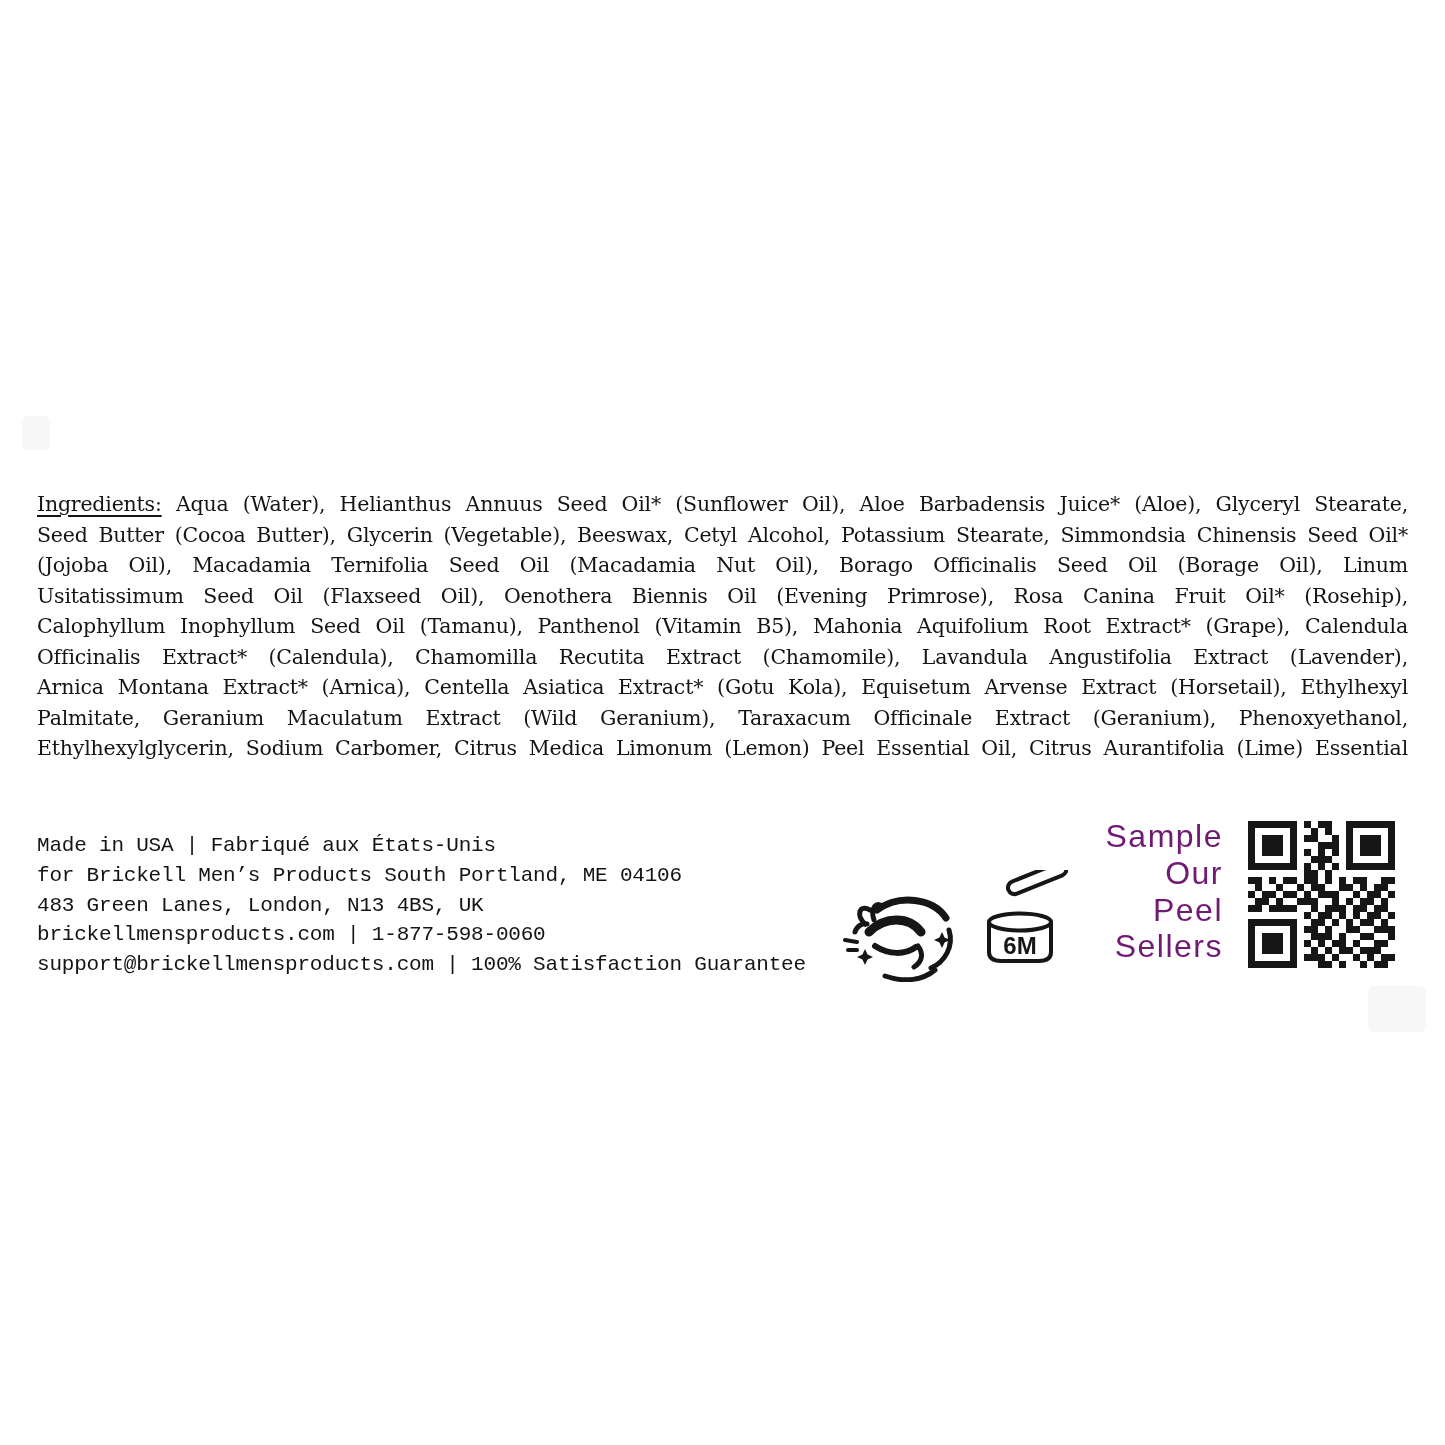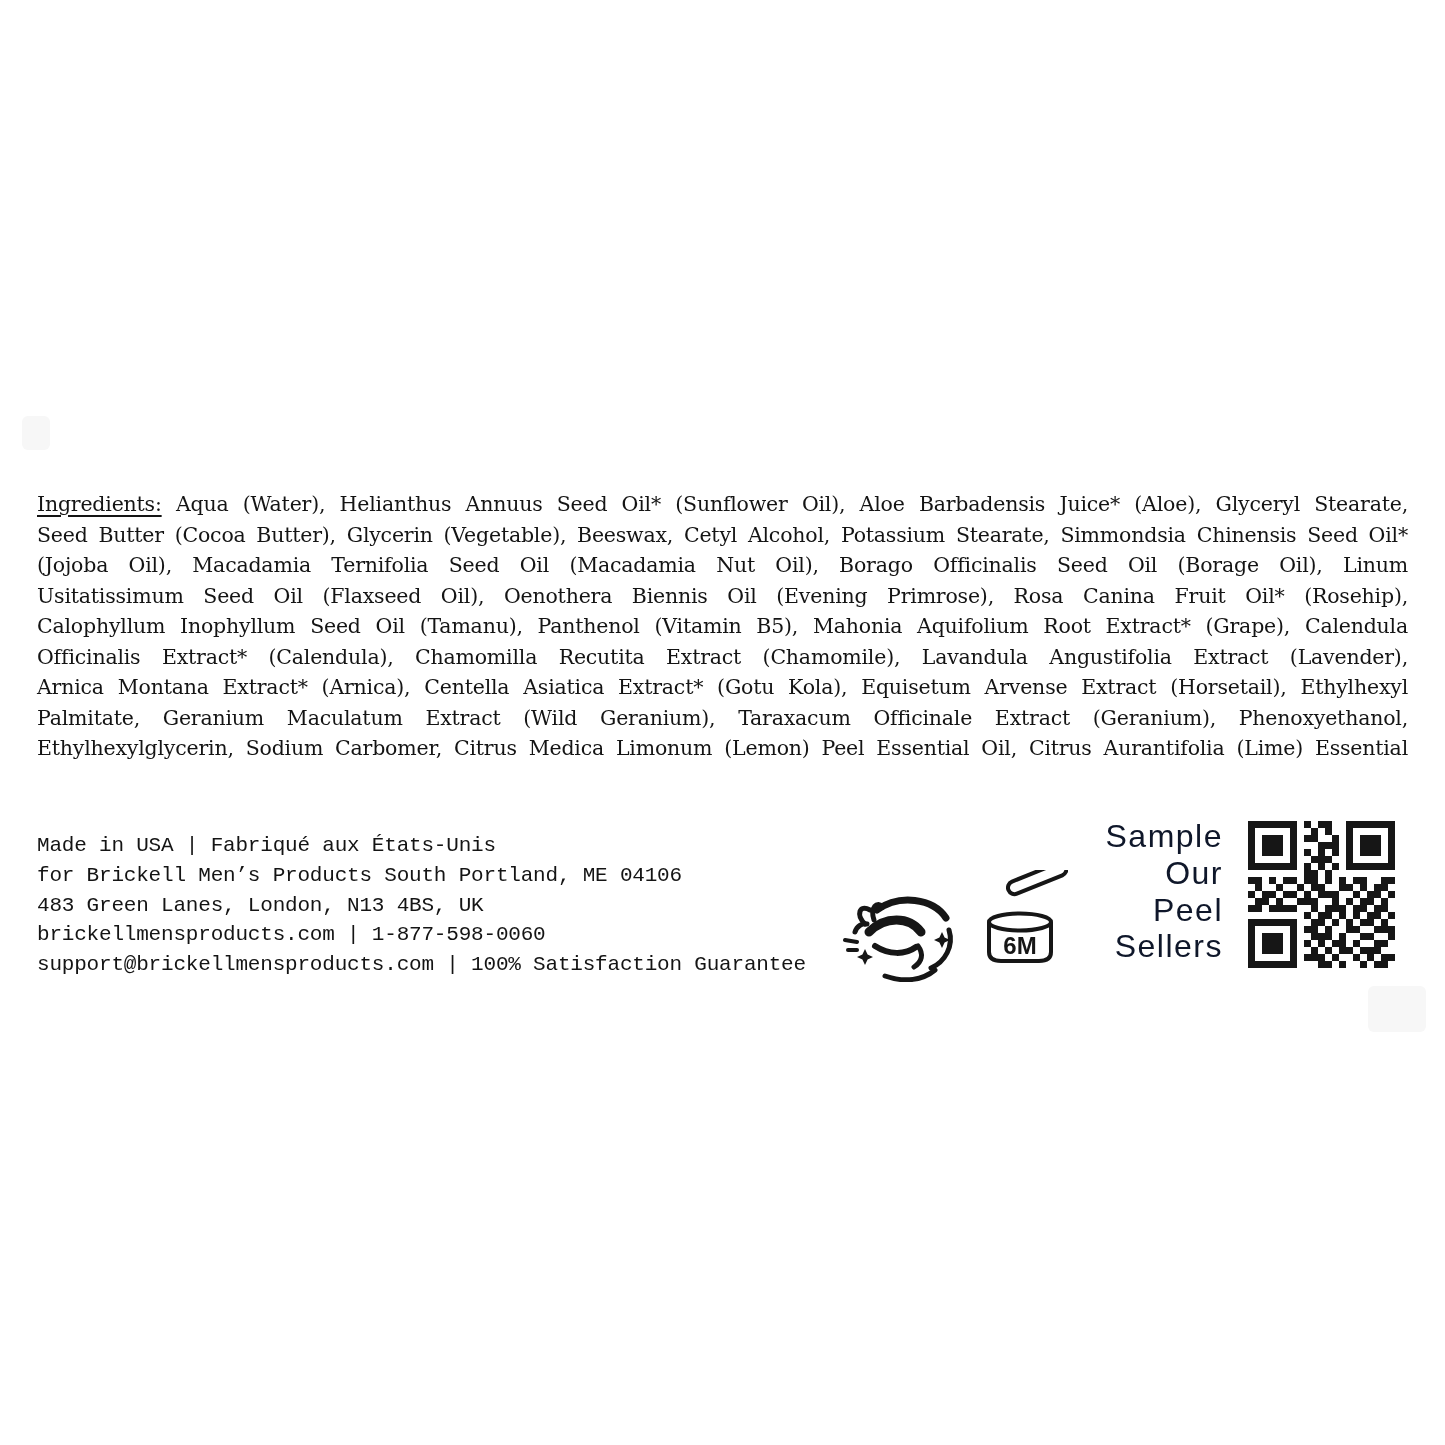--- a/index.html
+++ b/index.html
@@ -32,21 +32,21 @@
     font-size:21px;line-height:29.8px;letter-spacing:-0.2px;font-family:Liberation Mono, monospace;
   }
 
   
   .promo{
     position:absolute;top:818px;right:222px;width:230px;
     text-align:right;
     font-family:"Liberation Sans", sans-serif;
     font-weight:300;
     font-size:32px;line-height:36.8px;letter-spacing:1.5px;
-    color:#0f172a;
+    color:#701a75;
   }
 
   
   .qr{
     position:absolute;left:1248px;top:821px;width:147px;height:147px;
     display:grid;
     grid-template-columns:repeat(21,1fr);
     grid-template-rows:repeat(21,1fr);
   }
   .qr div{background:transparent;}

